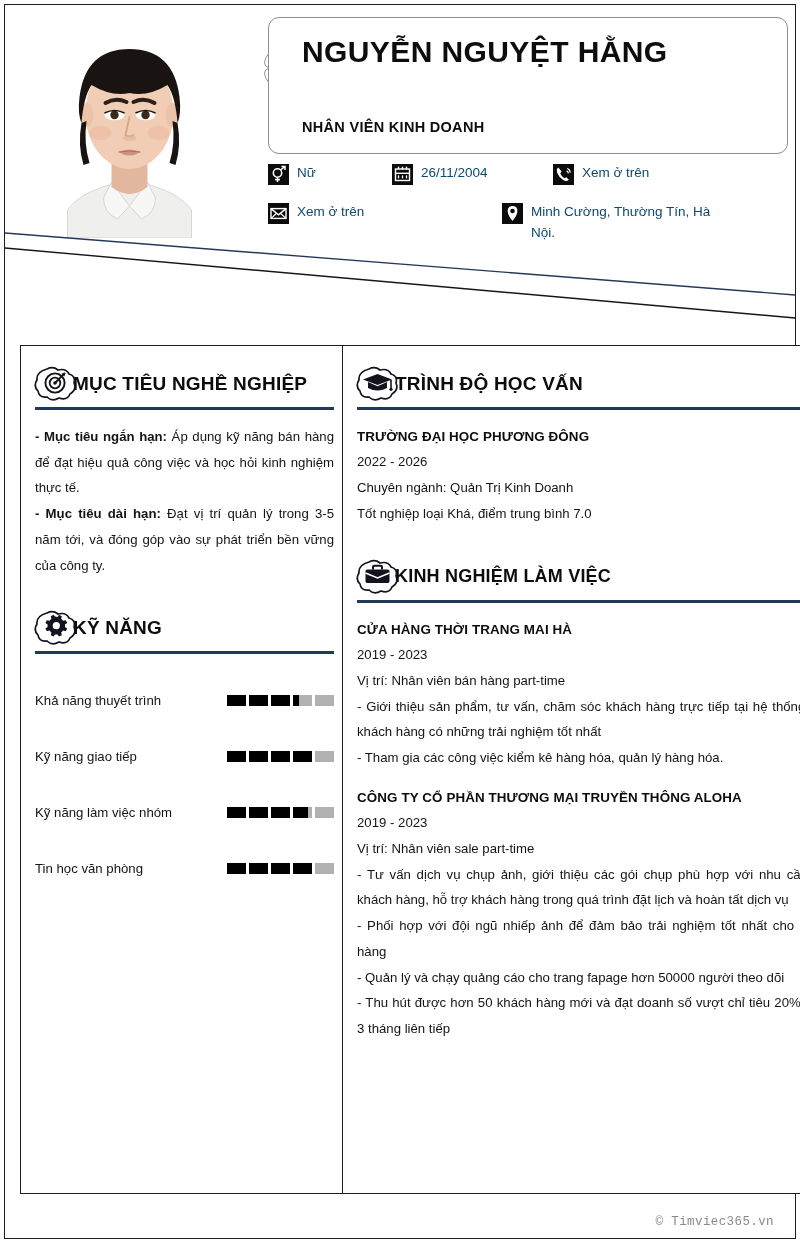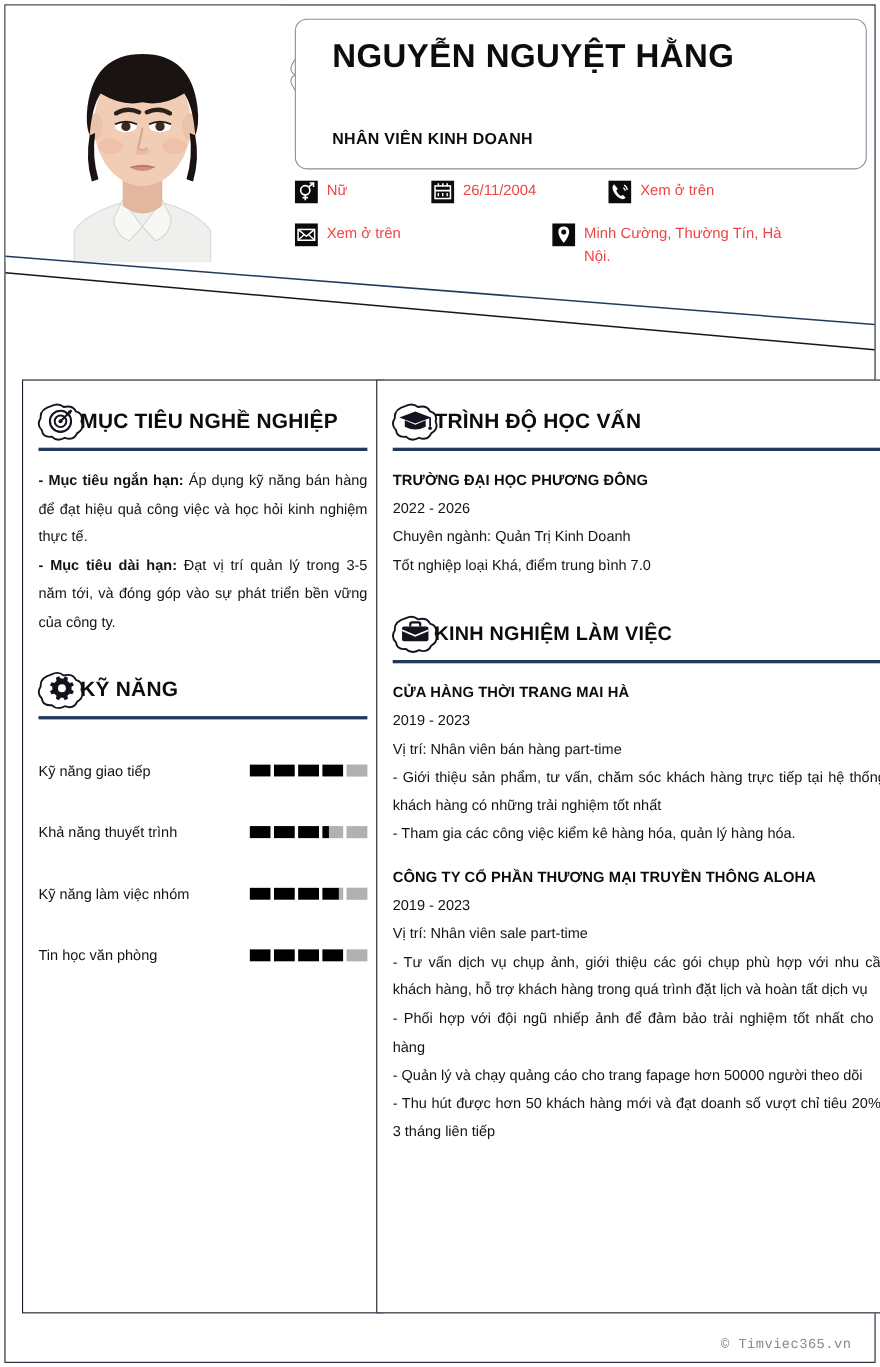--- a/index.html
+++ b/index.html
@@ -82,21 +82,21 @@
 
   
   .contacts { position: absolute; left: 263px; top: 158px; width: 500px; }
   .contact-item {
     position: absolute;
     display: flex;
     align-items: flex-start;
     gap: 8px;
     font-size: 13.5px;
     line-height: 1.55;
-    color: #ef4444;
+    color: #0c4a6e;
   }
   .ci-gender   { left: 0px;   top: 0px;  width: 120px; }
   .ci-dob      { left: 124px; top: 0px;  width: 150px; }
   .ci-phone    { left: 285px; top: 0px;  width: 200px; }
   .ci-email    { left: 0px;   top: 39px; width: 200px; }
   .ci-address  { left: 234px; top: 39px; width: 235px; }
 
   .cicon {
     flex: 0 0 auto;
     width: 21px; height: 21px;
@@ -382,54 +382,54 @@
               <circle cx="23.3" cy="16.7" r="3.6" fill="#ffffff"></circle>
             </svg>
           </span>
           <span class="sect-title">KỸ NĂNG</span>
         </div>
         <div class="sect-rule"></div>
 
         <div class="skills">
 
           <div class="skill-row">
+            <span class="skill-name">Khả năng thuyết trình</span>
+            <span class="skill-bar">
+              <span class="seg">
+                  <span class="seg-fill" style="width:100%"></span>
+                </span>
+              <span class="seg">
+                  <span class="seg-fill" style="width:100%"></span>
+                </span>
+              <span class="seg">
+                  <span class="seg-fill" style="width:100%"></span>
+                </span>
+              <span class="seg">
+                  <span class="seg-fill" style="width:32%"></span>
+                </span>
+              <span class="seg">
+                  <span class="seg-fill" style="width:0%"></span>
+                </span>
+            </span>
+          </div>
+
+          <div class="skill-row">
             <span class="skill-name">Kỹ năng giao tiếp</span>
             <span class="skill-bar">
               <span class="seg">
                   <span class="seg-fill" style="width:100%"></span>
                 </span>
               <span class="seg">
                   <span class="seg-fill" style="width:100%"></span>
                 </span>
               <span class="seg">
                   <span class="seg-fill" style="width:100%"></span>
                 </span>
               <span class="seg">
                   <span class="seg-fill" style="width:100%"></span>
-                </span>
-              <span class="seg">
-                  <span class="seg-fill" style="width:0%"></span>
-                </span>
-            </span>
-          </div>
-
-          <div class="skill-row">
-            <span class="skill-name">Khả năng thuyết trình</span>
-            <span class="skill-bar">
-              <span class="seg">
-                  <span class="seg-fill" style="width:100%"></span>
-                </span>
-              <span class="seg">
-                  <span class="seg-fill" style="width:100%"></span>
-                </span>
-              <span class="seg">
-                  <span class="seg-fill" style="width:100%"></span>
-                </span>
-              <span class="seg">
-                  <span class="seg-fill" style="width:32%"></span>
                 </span>
               <span class="seg">
                   <span class="seg-fill" style="width:0%"></span>
                 </span>
             </span>
           </div>
 
           <div class="skill-row">
             <span class="skill-name">Kỹ năng làm việc nhóm</span>
             <span class="skill-bar">

